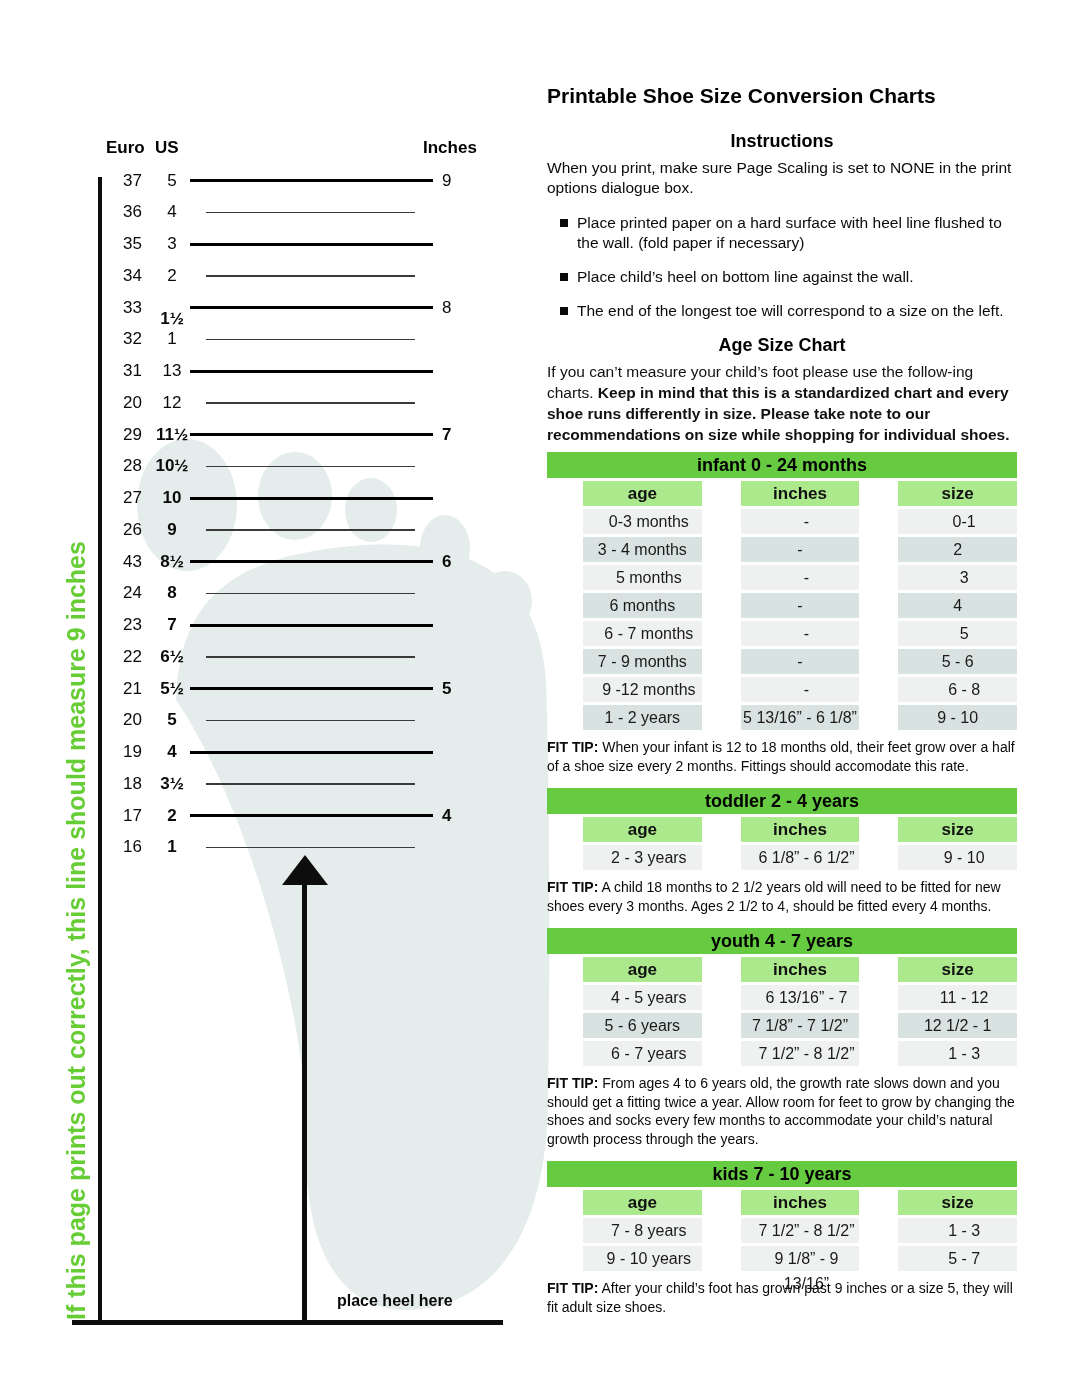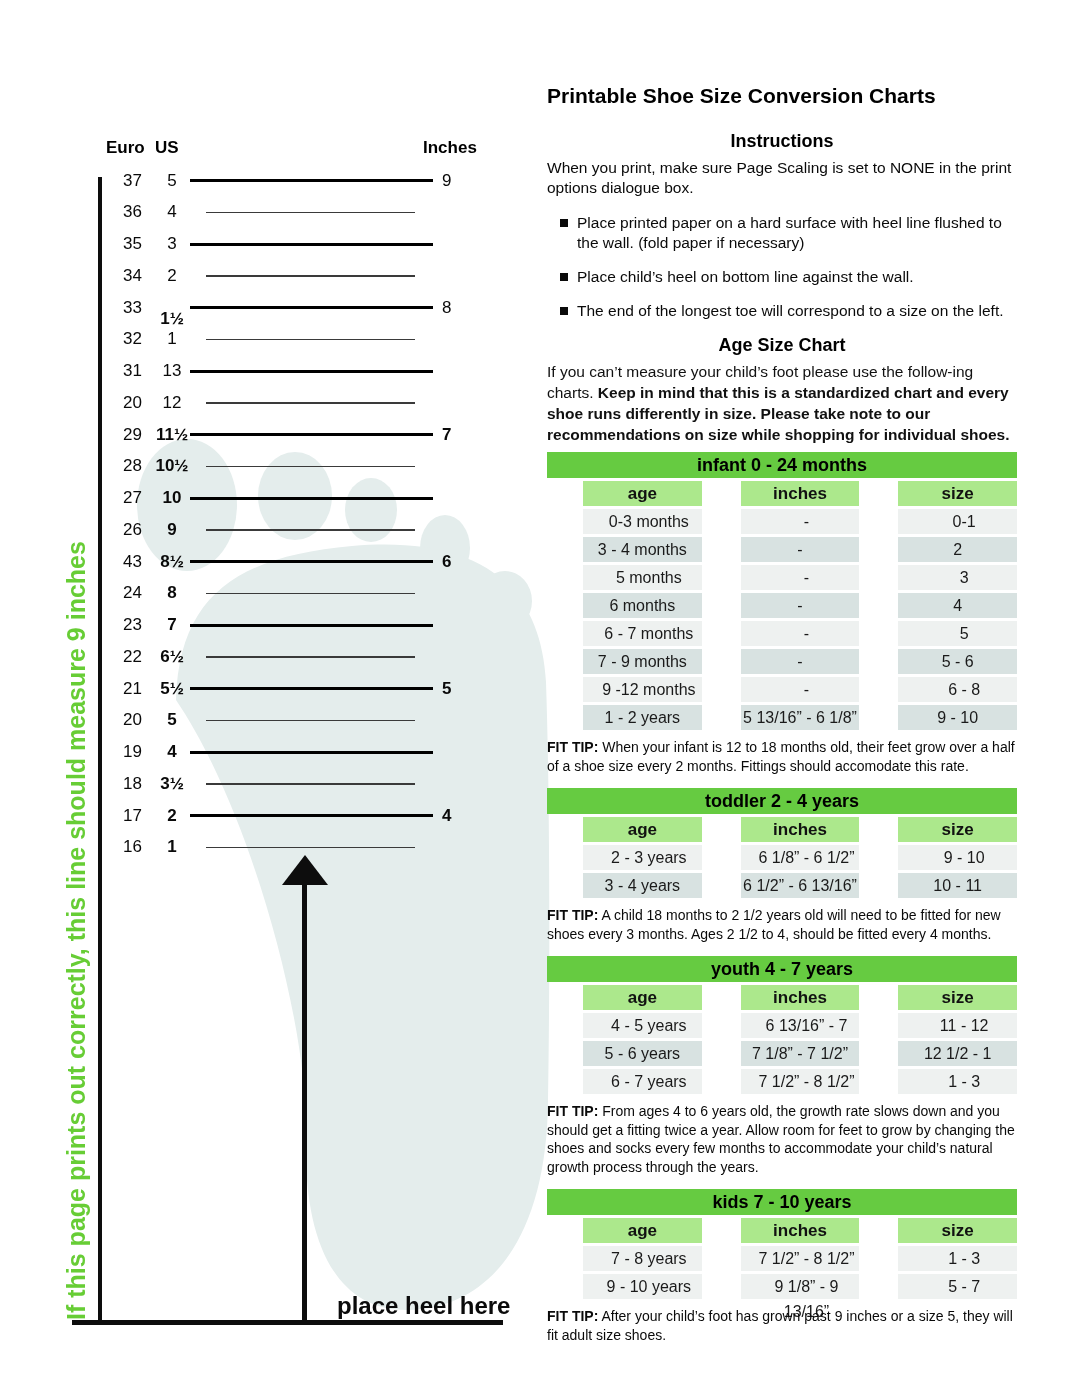--- a/index.html
+++ b/index.html
@@ -24,21 +24,21 @@
   .r-euro{left:96px;width:46px;text-align:right;}
   .r-us{left:146px;width:52px;text-align:center;}
   .r-inch{left:442px;width:40px;text-align:left;}
   .r-line{position:absolute;background:#000;}
   .r-line.minor{background:#3a3a3a;}
   #vline{position:absolute;left:98px;top:177px;width:4px;height:1146px;background:#0d0d0d;}
   #heel-line{position:absolute;left:72px;top:1320px;width:431px;height:5px;background:#0d0d0d;}
   #arrow-shaft{position:absolute;left:302px;top:883px;width:5px;height:438px;background:#0d0d0d;}
   #arrow-head{position:absolute;left:282px;top:855px;width:0;height:0;
     border-left:23px solid transparent;border-right:23px solid transparent;border-bottom:30px solid #0d0d0d;}
-  #heel-label{position:absolute;left:337px;top:1292px;font-size:24px;font-weight:bold;color:#0a0a0a;}
+  #heel-label{position:absolute;left:337px;top:1292px;font-size:16px;font-weight:bold;color:#0a0a0a;}
   #vertical-note{
     position:absolute;left:62px;top:1320px;width:782px;
     transform:rotate(-90deg);transform-origin:0 0;
     font-size:25px;font-weight:bold;color:var(--note-green);white-space:nowrap;
   }
   
   #right-col{position:absolute;left:547px;top:84px;width:470px;z-index:2;}
   #page-title{font-size:21px;font-weight:bold;margin:0 0 23px 0;color:#000;}
   .sec-head{font-size:18px;font-weight:bold;text-align:center;margin:0 0 6px 0;color:#000;}
   .body-text{font-size:15.5px;line-height:20px;margin:0 0 15px 0;color:#0a0a0a;}
@@ -250,25 +250,20 @@
           <div class="tbl-row">
             <div class="th">age</div>
             <div class="th">inches</div>
             <div class="th">size</div>
           </div>
           <div class="tbl-row row-a">
             <div class="td">2 - 3 years</div>
             <div class="td">6 1/8” - 6 1/2”</div>
             <div class="td">9 - 10</div>
           </div>
-          <div class="tbl-row row-b">
-            <div class="td">3 - 4 years</div>
-            <div class="td">6 1/2” - 6 13/16”</div>
-            <div class="td">10 - 11</div>
-          </div>
           <p class="fittip"><b>FIT TIP:</b> A child 18 months to 2 1/2 years old will need to be fitted for new shoes every 3 months.  Ages 2 1/2 to 4, should be fitted every 4 months.</p>
         </div>
         <div class="tbl">
           <div class="tbl-title">youth 4 - 7 years</div>
           <div class="tbl-row">
             <div class="th">age</div>
             <div class="th">inches</div>
             <div class="th">size</div>
           </div>
           <div class="tbl-row row-a">

